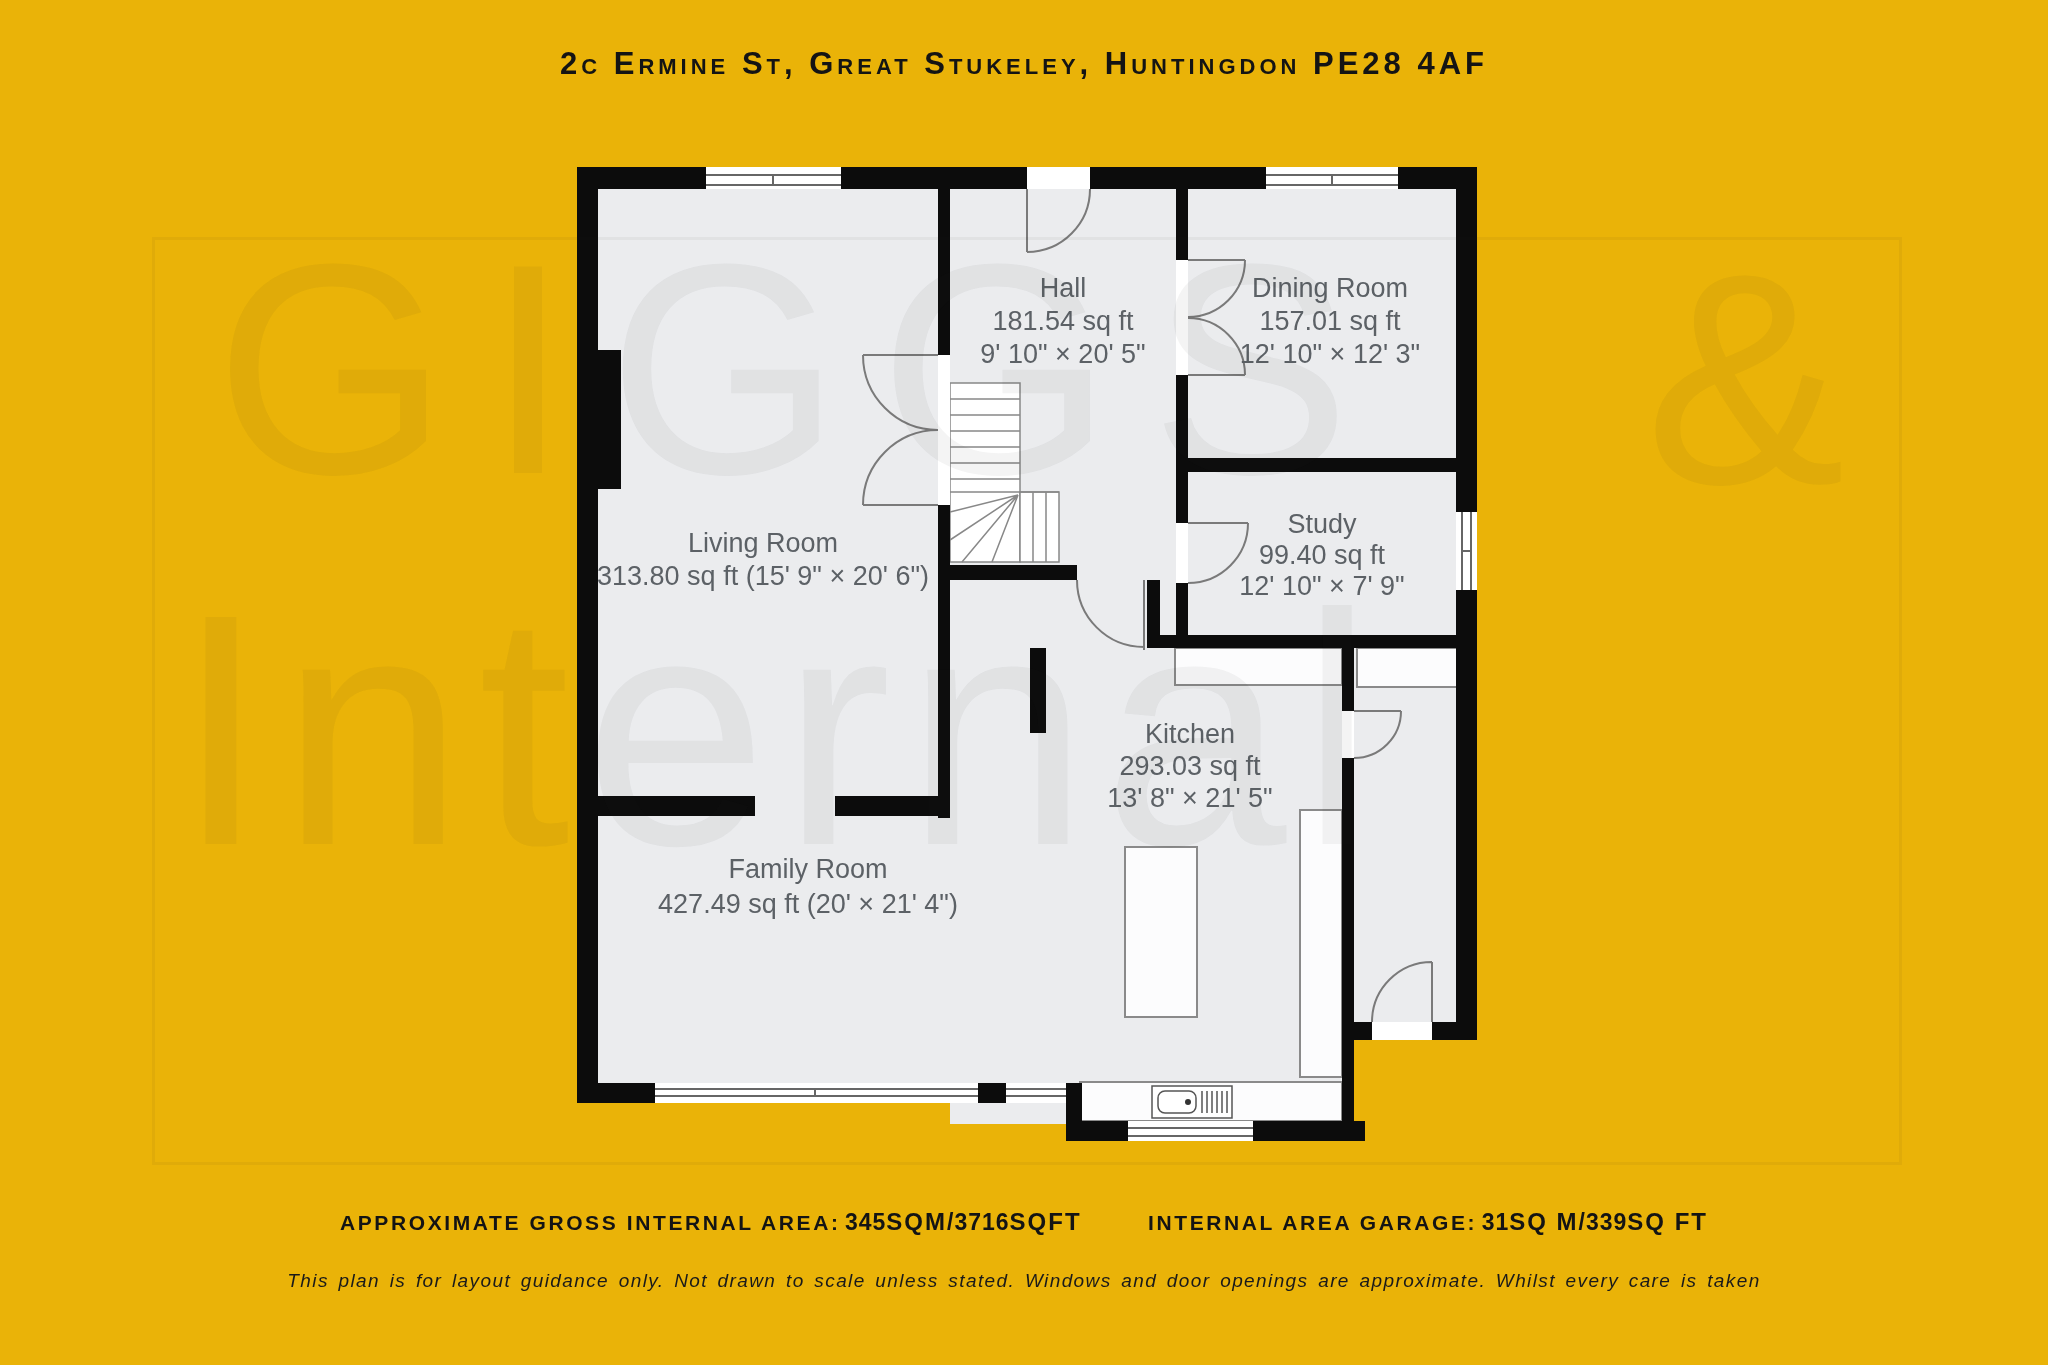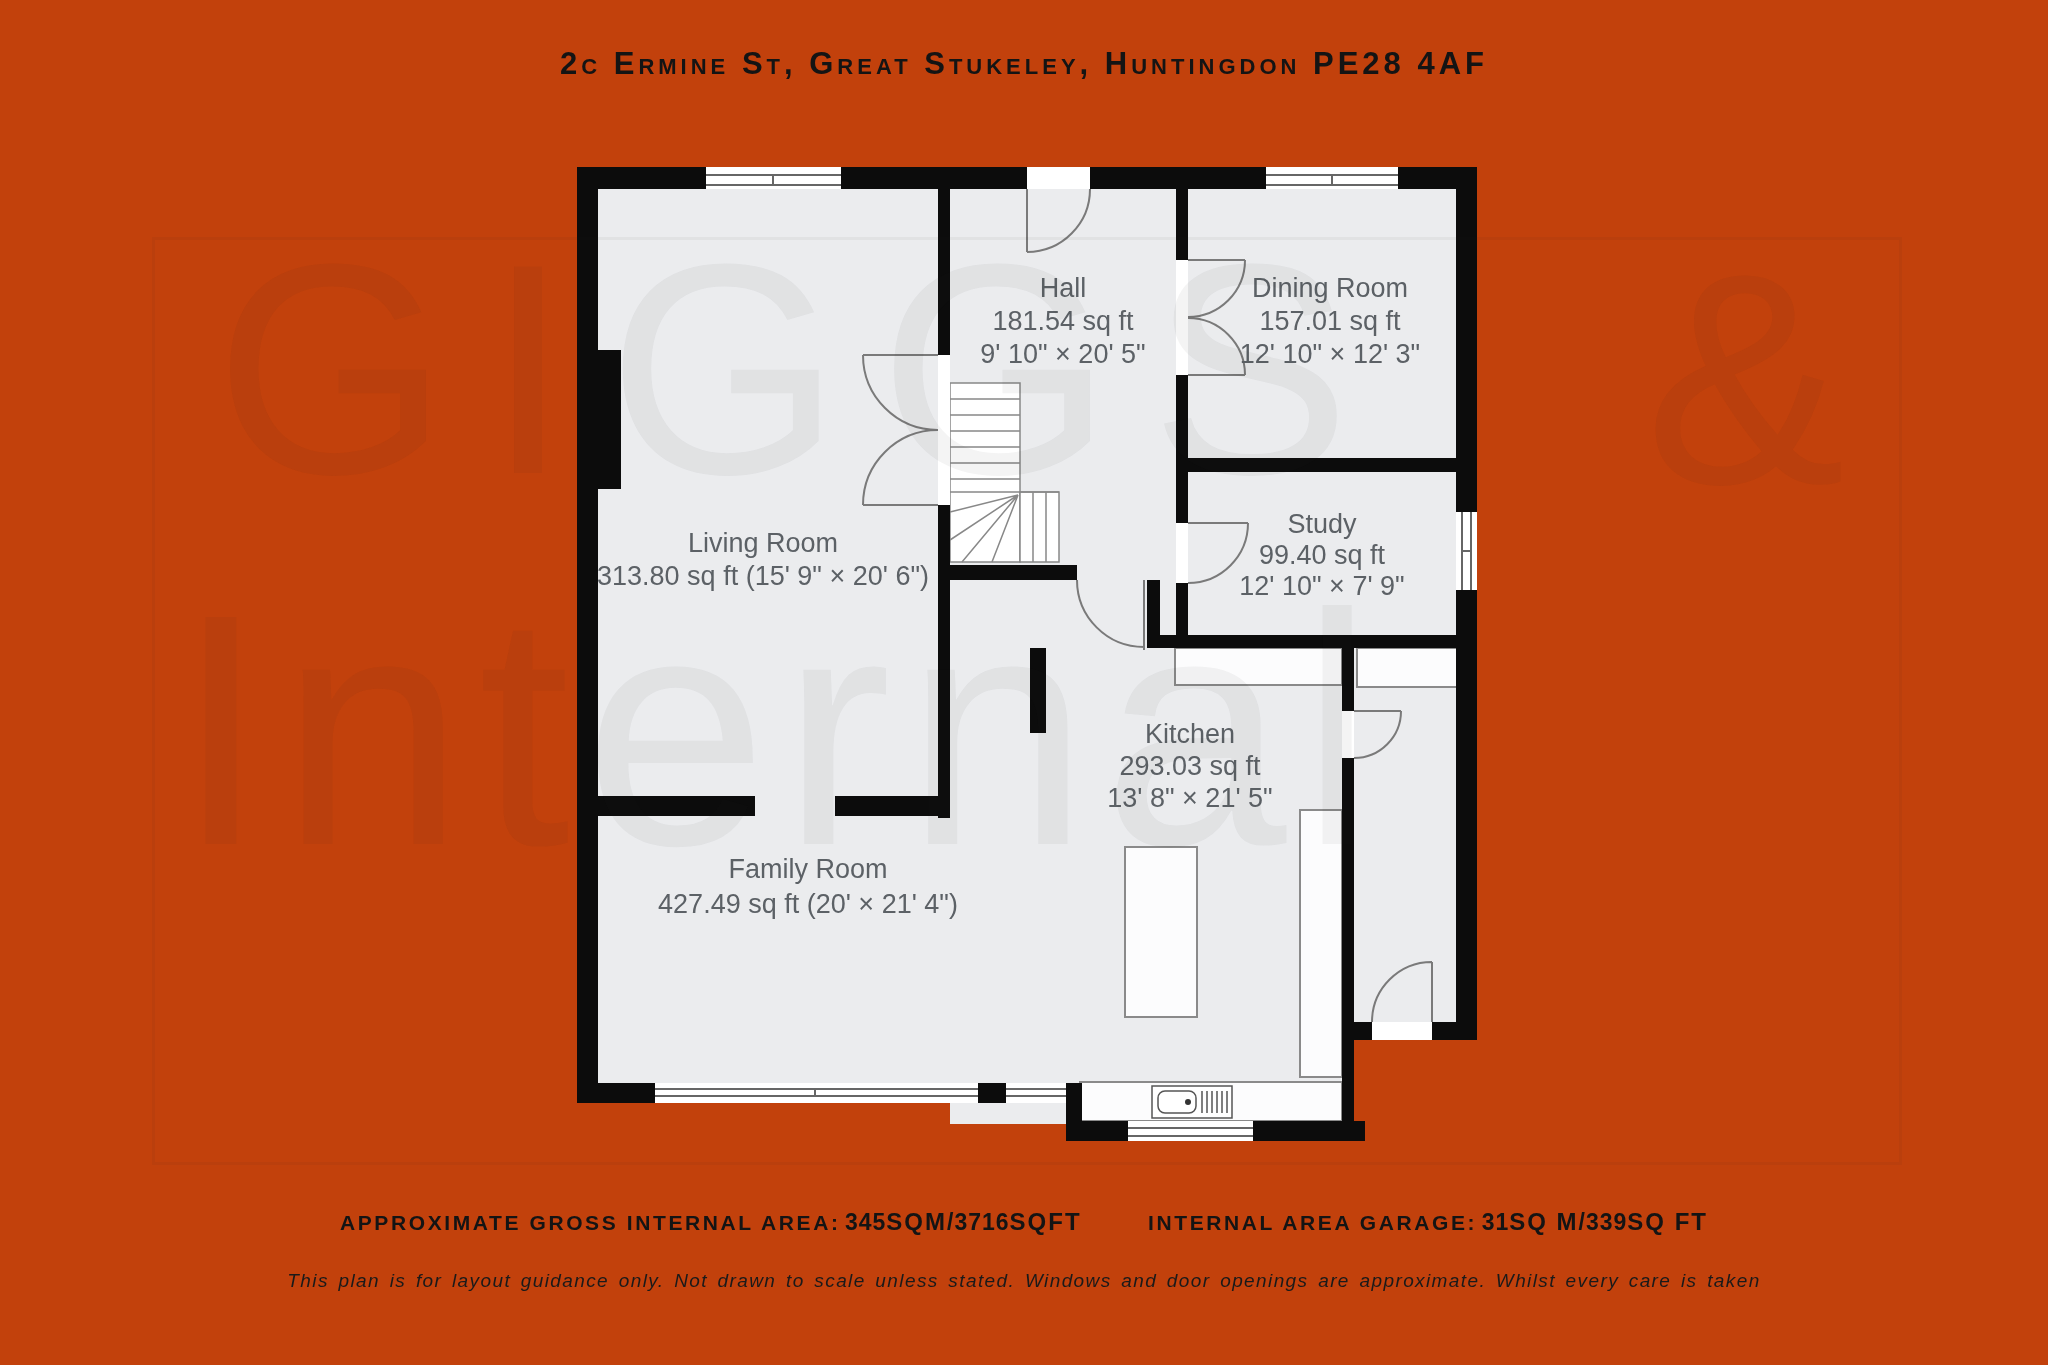--- a/index.html
+++ b/index.html
@@ -1,17 +1,17 @@
 <!DOCTYPE html>
 <html><head>
 <meta charset="utf-8">
 <style>
   html,body{margin:0;padding:0;background:#ffffff;}
   .canvas{
-    position:relative;width:2048px;height:1365px;background:#c2410c;overflow:hidden;
+    position:relative;width:2048px;height:1365px;background:#eab308;overflow:hidden;
     font-family:"Liberation Sans", sans-serif;
   }
   .page-title{
     position:absolute;top:46px;left:0;width:100%;text-align:center;
     font-size:31px;font-weight:700;letter-spacing:4px;color:#141414;
     font-variant:small-caps;
   }
   
   .wm{position:absolute;color:rgba(30,30,30,0.05);font-weight:400;pointer-events:none;white-space:nowrap;}
   .wm-frame{

